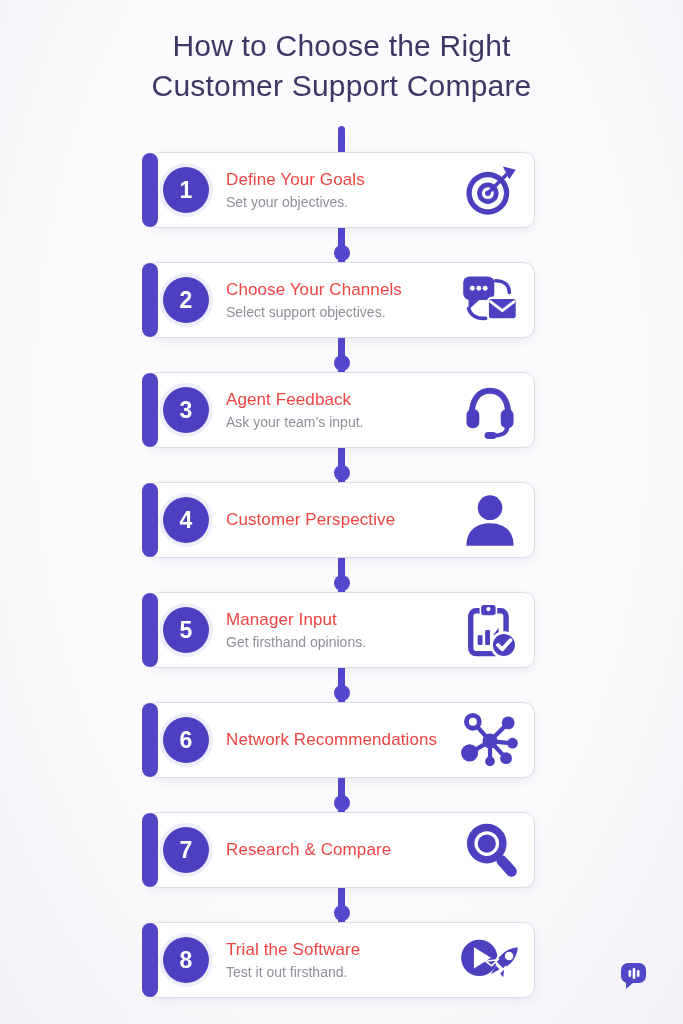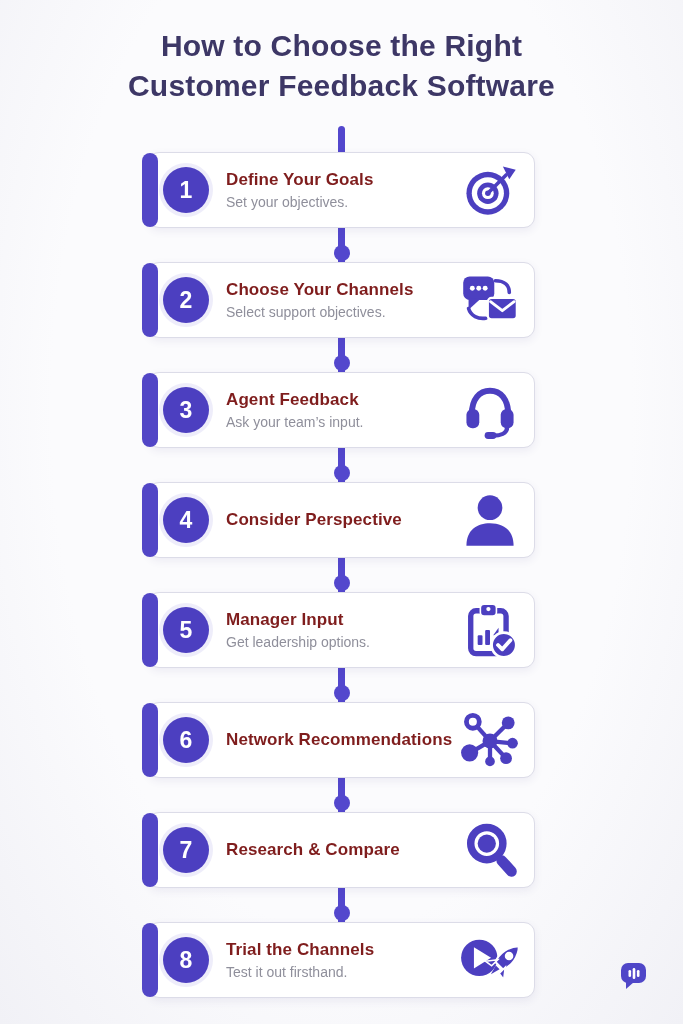--- a/index.html
+++ b/index.html
@@ -4,21 +4,21 @@
 <style>
   * { margin:0; padding:0; box-sizing:border-box; }
   body { font-family:"Liberation Sans", sans-serif; background:#e8e8ee; }
   .canvas {
     position:relative; width:683px; height:1024px; margin:0 auto;
     background:radial-gradient(ellipse at 50% 40%, #fbfbfd 60%, #f1f1f6 100%);
     overflow:hidden;
   }
   .main-title {
     position:absolute; top:26px; left:0; right:0;
-    text-align:center; font-size:30px; font-weight:bold;
+    text-align:center; font-size:30px; font-weight:normal;
     color:#3d3766; line-height:1.32; letter-spacing:0.2px;
   }
   .timeline-line {
     position:absolute; left:338px; top:126px; width:7px; height:812px;
     background:#5347cd; border-radius:4px; z-index:0;
   }
   .step-card {
     position:absolute; left:148px; width:387px; height:76px;
     background:#ffffff; border:1px solid #dcdce8; border-radius:11px;
     box-shadow:0 3px 8px rgba(60,55,130,0.08);
@@ -33,35 +33,35 @@
     width:16px; height:16px; border-radius:50%; background:#5347cd; z-index:2;
   }
   .num-circle {
     flex:0 0 auto; width:46px; height:46px; margin-left:14px;
     background:#4c3fc0; border-radius:50%;
     display:flex; align-items:center; justify-content:center;
     color:#ffffff; font-size:23px; font-weight:bold;
     box-shadow:0 0 0 4px rgba(90,80,210,0.10);
   }
   .step-text { flex:1 1 auto; margin-left:17px; min-width:0; }
-  .step-title { font-size:17px; font-weight:bold; color:#7f1d1d; letter-spacing:0.1px; }
+  .step-title { font-size:17px; font-weight:normal; color:#ef4444; letter-spacing:0.1px; }
   .step-subtitle { font-size:14px; color:#8f8f9b; margin-top:4px; }
   .step-icon { flex:0 0 auto; width:60px; height:60px; margin-right:14px; }
   .step-icon svg { width:60px; height:60px; display:block; }
   .brand-logo { position:absolute; right:34px; bottom:34px; width:30px; height:30px; }
   .brand-logo svg { width:30px; height:30px; display:block; }
 </style>
 </head>
 <body>
 
 <div class="canvas">
 
   <div class="main-title">
     <div>How to Choose the Right</div>
-    <div>Customer Feedback Software</div>
+    <div>Customer Support Compare</div>
   </div>
 
   <div class="timeline-line"></div>
 
   <div class="step-card" style="top:152px">
     <div class="num-circle">1</div>
     <div class="step-text">
       <div class="step-title">Define Your Goals</div>
       <div class="step-subtitle">Set your objectives.</div>
     </div>
@@ -117,36 +117,36 @@
         <path d="M44 44 C44 50 37 52 31 52" stroke="#4c3fc0" stroke-width="4" fill="none" stroke-linecap="round"></path>
         <rect x="23" y="48.5" width="11" height="6.5" rx="3.2" fill="#4c3fc0"></rect>
       </svg>
     </div>
   </div>
 
   <div class="step-card" style="top:482px">
     <div class="gap-dot"></div>
     <div class="num-circle">4</div>
     <div class="step-text">
-      <div class="step-title">Consider Perspective</div>
+      <div class="step-title">Customer Perspective</div>
     </div>
     <div class="step-icon">
       <svg viewBox="0 0 56 56">
         <circle cx="28" cy="16.5" r="11.5" fill="#4c3fc0"></circle>
         <path d="M6 52 C6 37 16 31 28 31 C40 31 50 37 50 52 Z" fill="#4c3fc0"></path>
       </svg>
     </div>
   </div>
 
   <div class="step-card" style="top:592px">
     <div class="gap-dot"></div>
     <div class="num-circle">5</div>
     <div class="step-text">
       <div class="step-title">Manager Input</div>
-      <div class="step-subtitle">Get leadership options.</div>
+      <div class="step-subtitle">Get firsthand opinions.</div>
     </div>
     <div class="step-icon">
       <svg viewBox="0 0 56 56">
         <rect x="10" y="10" width="33" height="40" rx="5" fill="none" stroke="#4c3fc0" stroke-width="5"></rect>
         <rect x="19" y="4" width="15" height="11" rx="3.5" fill="#4c3fc0" stroke="#ffffff" stroke-width="1.5"></rect>
         <circle cx="26.5" cy="8.5" r="2" fill="#ffffff"></circle>
         <rect x="16.5" y="33" width="4.5" height="9" rx="1" fill="#4c3fc0"></rect>
         <rect x="23.5" y="28" width="4.5" height="14" rx="1" fill="#4c3fc0"></rect>
         <polygon points="31,33 36,26 36,33" fill="#4c3fc0"></polygon>
         <circle cx="41" cy="42" r="11.5" fill="#4c3fc0" stroke="#ffffff" stroke-width="2.5"></circle>
@@ -194,21 +194,21 @@
         <circle cx="25" cy="22" r="8.5" fill="#4c3fc0"></circle>
         <line x1="39" y1="38" x2="48" y2="48" stroke="#4c3fc0" stroke-width="10" stroke-linecap="round"></line>
       </svg>
     </div>
   </div>
 
   <div class="step-card" style="top:922px">
     <div class="gap-dot"></div>
     <div class="num-circle">8</div>
     <div class="step-text">
-      <div class="step-title">Trial the Channels</div>
+      <div class="step-title">Trial the Software</div>
       <div class="step-subtitle">Test it out firsthand.</div>
     </div>
     <div class="step-icon">
       <svg viewBox="0 0 56 56">
         <circle cx="18" cy="26" r="17" fill="#4c3fc0"></circle>
         <polygon points="13,16 13,36 29,26" fill="#ffffff"></polygon>
         <g transform="rotate(45 38 32)">
           <path d="M38 8 C45 15 46.5 26 43 34 L33 34 C29.5 26 31 15 38 8 Z" fill="#4c3fc0" stroke="#ffffff" stroke-width="2"></path>
           <circle cx="38" cy="21" r="4" fill="#ffffff"></circle>
           <path d="M33 31 L26 40 L33 39 Z" fill="#4c3fc0" stroke="#ffffff" stroke-width="1.5"></path>

